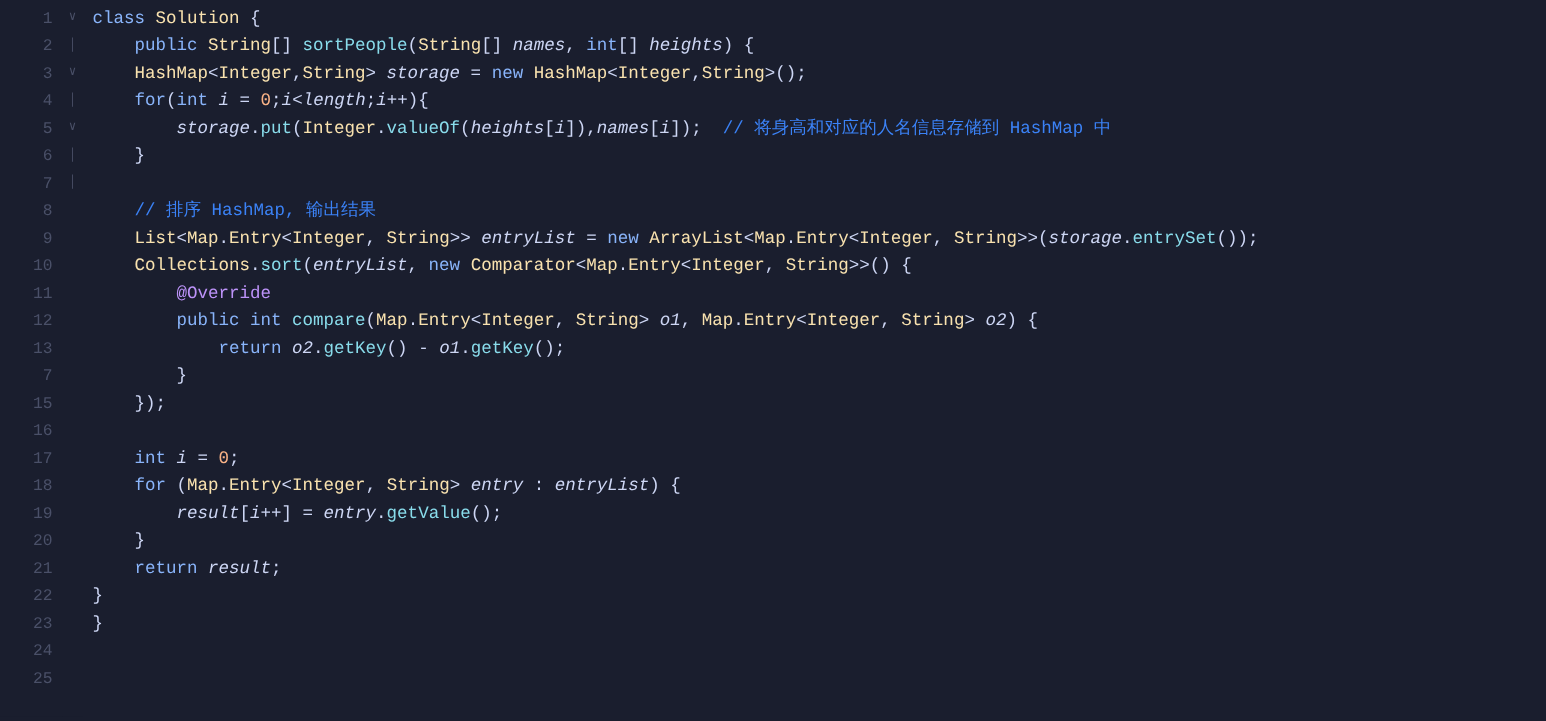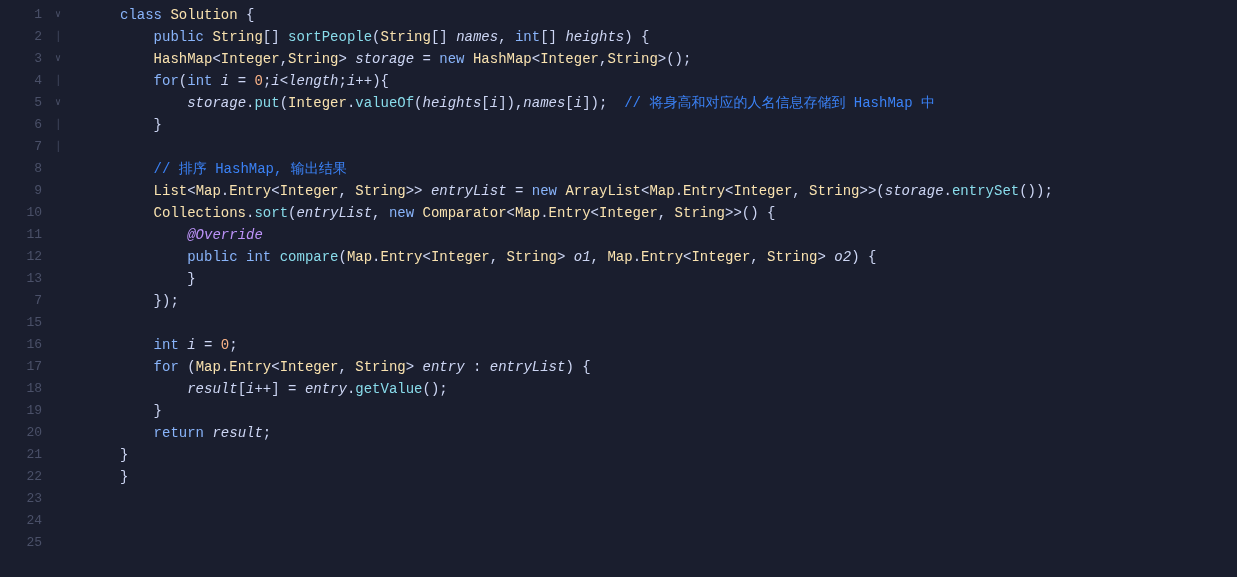--- a/index.html
+++ b/index.html
@@ -48,37 +48,36 @@
       line-height: 22px;
       font-size: 10px;
       color: #4a5068;
       text-align: center;
       cursor: pointer;
     }
     .code-lines {
       flex: 1;
       padding-left: 8px;
       overflow-x: auto;
-      margin-left: 46px;
     }
     .code-line {
       display: block;
       white-space: pre;
       line-height: 22px;
       min-height: 22px;
     }
     
     .kw { color: #89b4fa; } 
     .cls { color: #f9e2af; } 
     .method { color: #89dceb; } 
     .num { color: #fab387; } 
     .comment { color: #3b82f6; } 
     .punc { color: #cdd6f4; } 
     .var { color: #cdd6f4; font-style: italic; } 
-    .annot { color: #bd93f9; font-style: italic; } 
+    .annot { color: #bd93f9; } 
   </style>
 </head>
 <body>
 
 <div class="code-container">
 
   <div class="line-numbers">
     <span class="line-number">1</span>
     <span class="line-number">2</span>
     <span class="line-number">3</span>
@@ -154,20 +153,21 @@
     <span class="code-line"><span class="punc">    </span><span class="comment">// 排序 HashMap, 输出结果</span></span>
 
     <span class="code-line"><span class="punc">    </span><span class="cls">List</span><span class="punc">&lt;</span><span class="cls">Map</span><span class="punc">.</span><span class="cls">Entry</span><span class="punc">&lt;</span><span class="cls">Integer</span><span class="punc">, </span><span class="cls">String</span><span class="punc">&gt;&gt; </span><span class="var">entryList</span><span class="punc"> = </span><span class="kw">new</span><span class="punc"> </span><span class="cls">ArrayList</span><span class="punc">&lt;</span><span class="cls">Map</span><span class="punc">.</span><span class="cls">Entry</span><span class="punc">&lt;</span><span class="cls">Integer</span><span class="punc">, </span><span class="cls">String</span><span class="punc">&gt;&gt;(</span><span class="var">storage</span><span class="punc">.</span><span class="method">entrySet</span><span class="punc">());</span></span>
 
     <span class="code-line"><span class="punc">    </span><span class="cls">Collections</span><span class="punc">.</span><span class="method">sort</span><span class="punc">(</span><span class="var">entryList</span><span class="punc">, </span><span class="kw">new</span><span class="punc"> </span><span class="cls">Comparator</span><span class="punc">&lt;</span><span class="cls">Map</span><span class="punc">.</span><span class="cls">Entry</span><span class="punc">&lt;</span><span class="cls">Integer</span><span class="punc">, </span><span class="cls">String</span><span class="punc">&gt;&gt;() {</span></span>
 
     <span class="code-line"><span class="punc">        </span><span class="annot">@Override</span></span>
 
     <span class="code-line"><span class="punc">        </span><span class="kw">public</span><span class="punc"> </span><span class="kw">int</span><span class="punc"> </span><span class="method">compare</span><span class="punc">(</span><span class="cls">Map</span><span class="punc">.</span><span class="cls">Entry</span><span class="punc">&lt;</span><span class="cls">Integer</span><span class="punc">, </span><span class="cls">String</span><span class="punc">&gt; </span><span class="var">o1</span><span class="punc">, </span><span class="cls">Map</span><span class="punc">.</span><span class="cls">Entry</span><span class="punc">&lt;</span><span class="cls">Integer</span><span class="punc">, </span><span class="cls">String</span><span class="punc">&gt; </span><span class="var">o2</span><span class="punc">) {</span></span>
 
+    <span class="code-line"><span class="punc">            </span><span class="kw">return</span><span class="punc"> </span><span class="var">o2</span><span class="punc">.</span><span class="method">getKey</span><span class="punc">() - </span><span class="var">o1</span><span class="punc">.</span><span class="method">getKey</span><span class="punc">();</span></span>
 
     <span class="code-line"><span class="punc">        }</span></span>
 
     <span class="code-line"><span class="punc">    });</span></span>
 
     <span class="code-line"> </span>
 
 
     <span class="code-line"><span class="punc">    </span><span class="kw">int</span><span class="punc"> </span><span class="var">i</span><span class="punc"> = </span><span class="num">0</span><span class="punc">;</span></span>
 

